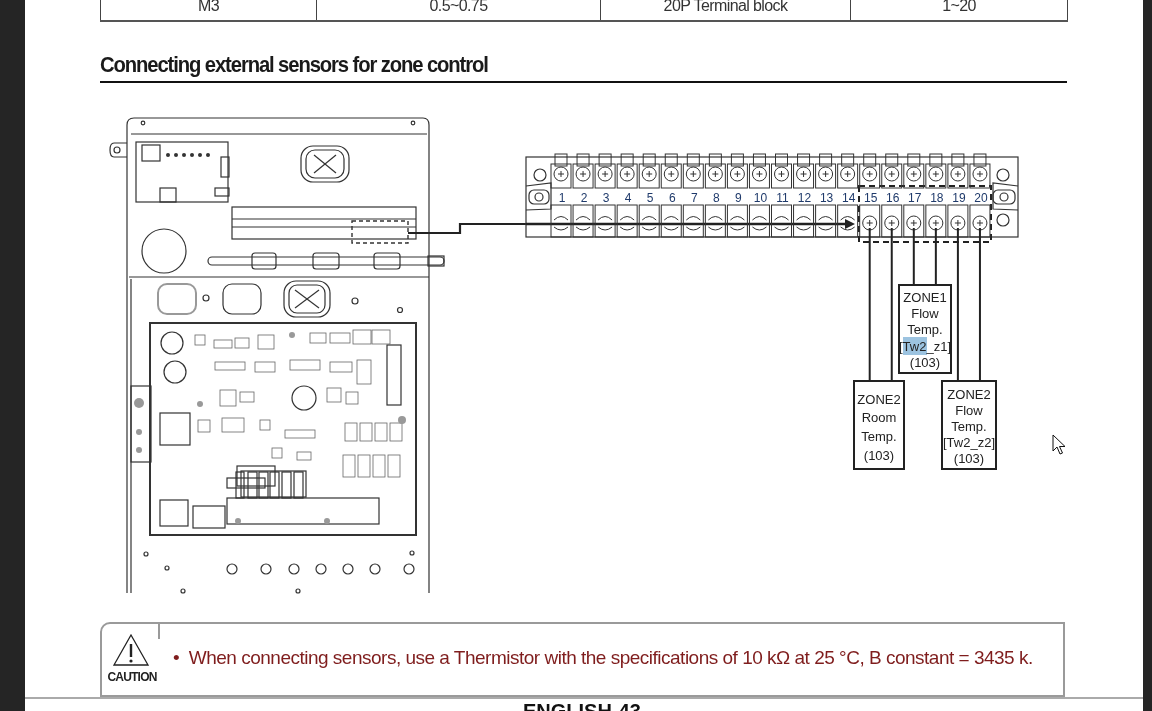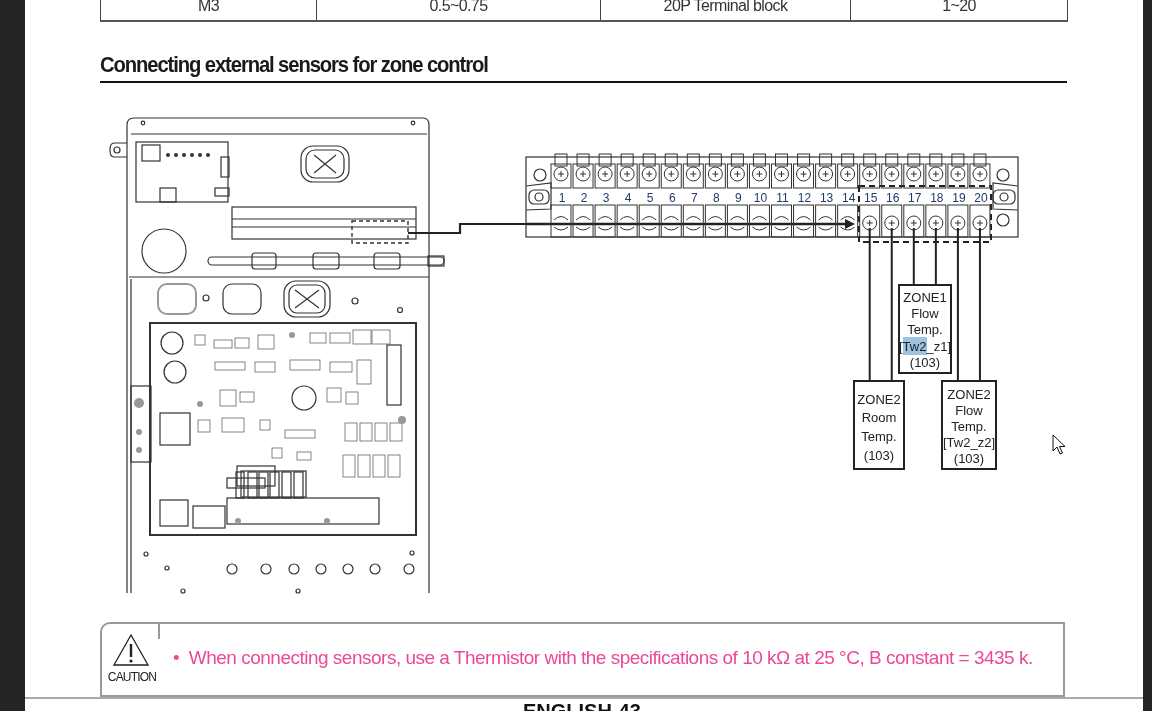--- a/index.html
+++ b/index.html
@@ -40,25 +40,25 @@
   .caution-box {
     position:absolute; left:100px; top:622px; width:965px; height:75px;
     border:2px solid #9a9a9a; border-top-left-radius:10px; box-sizing:border-box;
   }
   .caution-divider {
     position:absolute; left:158px; top:622px; width:2px; height:17px; background:#9a9a9a;
   }
   .caution-icon { position:absolute; left:112px; top:633px; width:38px; height:34px; }
   .caution-label {
     position:absolute; left:105px; top:670px; width:54px; text-align:center;
-    font-size:12px; font-weight:normal; letter-spacing:-0.8px; color:#222;
+    font-size:12px; font-weight:bold; letter-spacing:-0.8px; color:#222;
   }
   .caution-text {
     position:absolute; left:168px; top:647px;
-    font-size:19px; color:#ec4899; letter-spacing:-0.5px; white-space:nowrap;
+    font-size:19px; color:#7f1d1d; letter-spacing:-0.5px; white-space:nowrap;
   }
   .caution-text .bullet { display:inline-block; width:16px; text-align:center; }
 
   .footer-line { position:absolute; left:25px; top:697px; width:1118px; height:2px; background:#aaa; }
   .footer-text {
     position:absolute; left:523px; top:701px; height:10px; overflow:hidden;
   }
   .footer-text span { display:block; font-size:20px; font-weight:bold; color:#111; line-height:20px; }
 
   .cursor { position:absolute; left:1052px; top:434px; }

